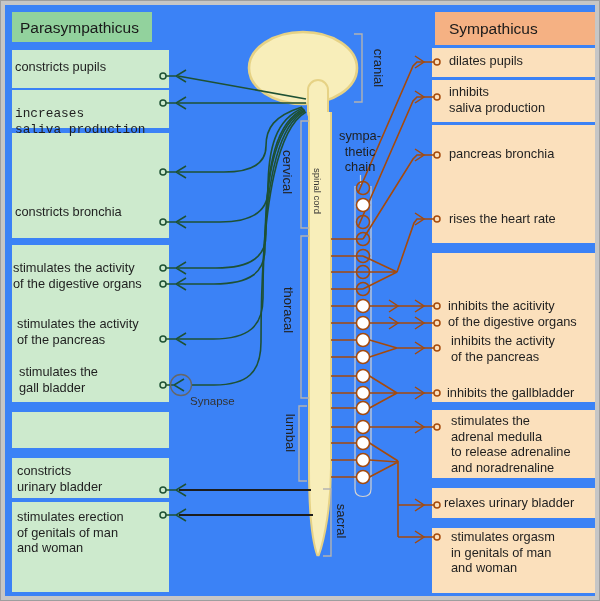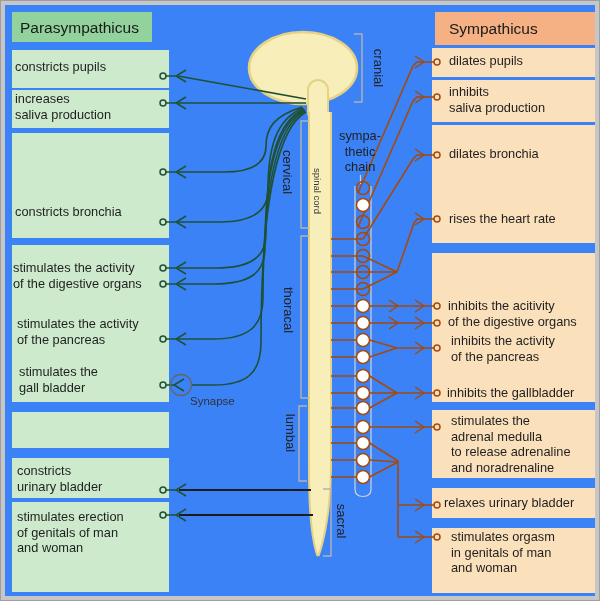--- a/index.html
+++ b/index.html
@@ -172,39 +172,39 @@
       <circle class="gw" cx="363" cy="443" r="6.5"></circle>
       <circle class="gw" cx="363" cy="460" r="6.5"></circle>
       <circle class="gw" cx="363" cy="477" r="6.5"></circle>
     </g>
   </svg>
 
   <div class="hdr" style="left:20px;top:19px;">Parasympathicus</div>
   <div class="hdr" style="left:449px;top:20px;">Sympathicus</div>
 
   <div class="lbl" style="left:15px;top:59px;">constricts pupils</div>
-  <div class="lbl" style="left:15px;top:91px;">increases
+  <div class="lbl" style="left:15px;top:106px;font-family:Liberation Mono, monospace;">increases
 saliva production</div>
   <div class="lbl" style="left:15px;top:204px;">constricts bronchia</div>
   <div class="lbl" style="left:13px;top:260px;">stimulates the activity
 of the digestive organs</div>
   <div class="lbl" style="left:17px;top:316px;">stimulates the activity
 of the pancreas</div>
   <div class="lbl" style="left:19px;top:364px;">stimulates the
 gall bladder</div>
   <div class="lbl" style="left:17px;top:463px;">constricts
 urinary bladder</div>
   <div class="lbl" style="left:17px;top:509px;">stimulates erection
 of genitals of man
 and woman</div>
 
   <div class="lbl" style="left:449px;top:53px;">dilates pupils</div>
   <div class="lbl" style="left:449px;top:84px;">inhibits
 saliva production</div>
-  <div class="lbl" style="left:449px;top:146px;">dilates bronchia</div>
+  <div class="lbl" style="left:449px;top:146px;">pancreas bronchia</div>
   <div class="lbl" style="left:449px;top:211px;">rises the heart rate</div>
   <div class="lbl" style="left:448px;top:298px;">inhibits the acitivity
 of the digestive organs</div>
   <div class="lbl" style="left:451px;top:333px;">inhibits the activity
 of the pancreas</div>
   <div class="lbl" style="left:447px;top:385px;">inhibits the gallbladder</div>
   <div class="lbl" style="left:451px;top:413px;">stimulates the
 adrenal medulla
 to release adrenaline
 and noradrenaline</div>

